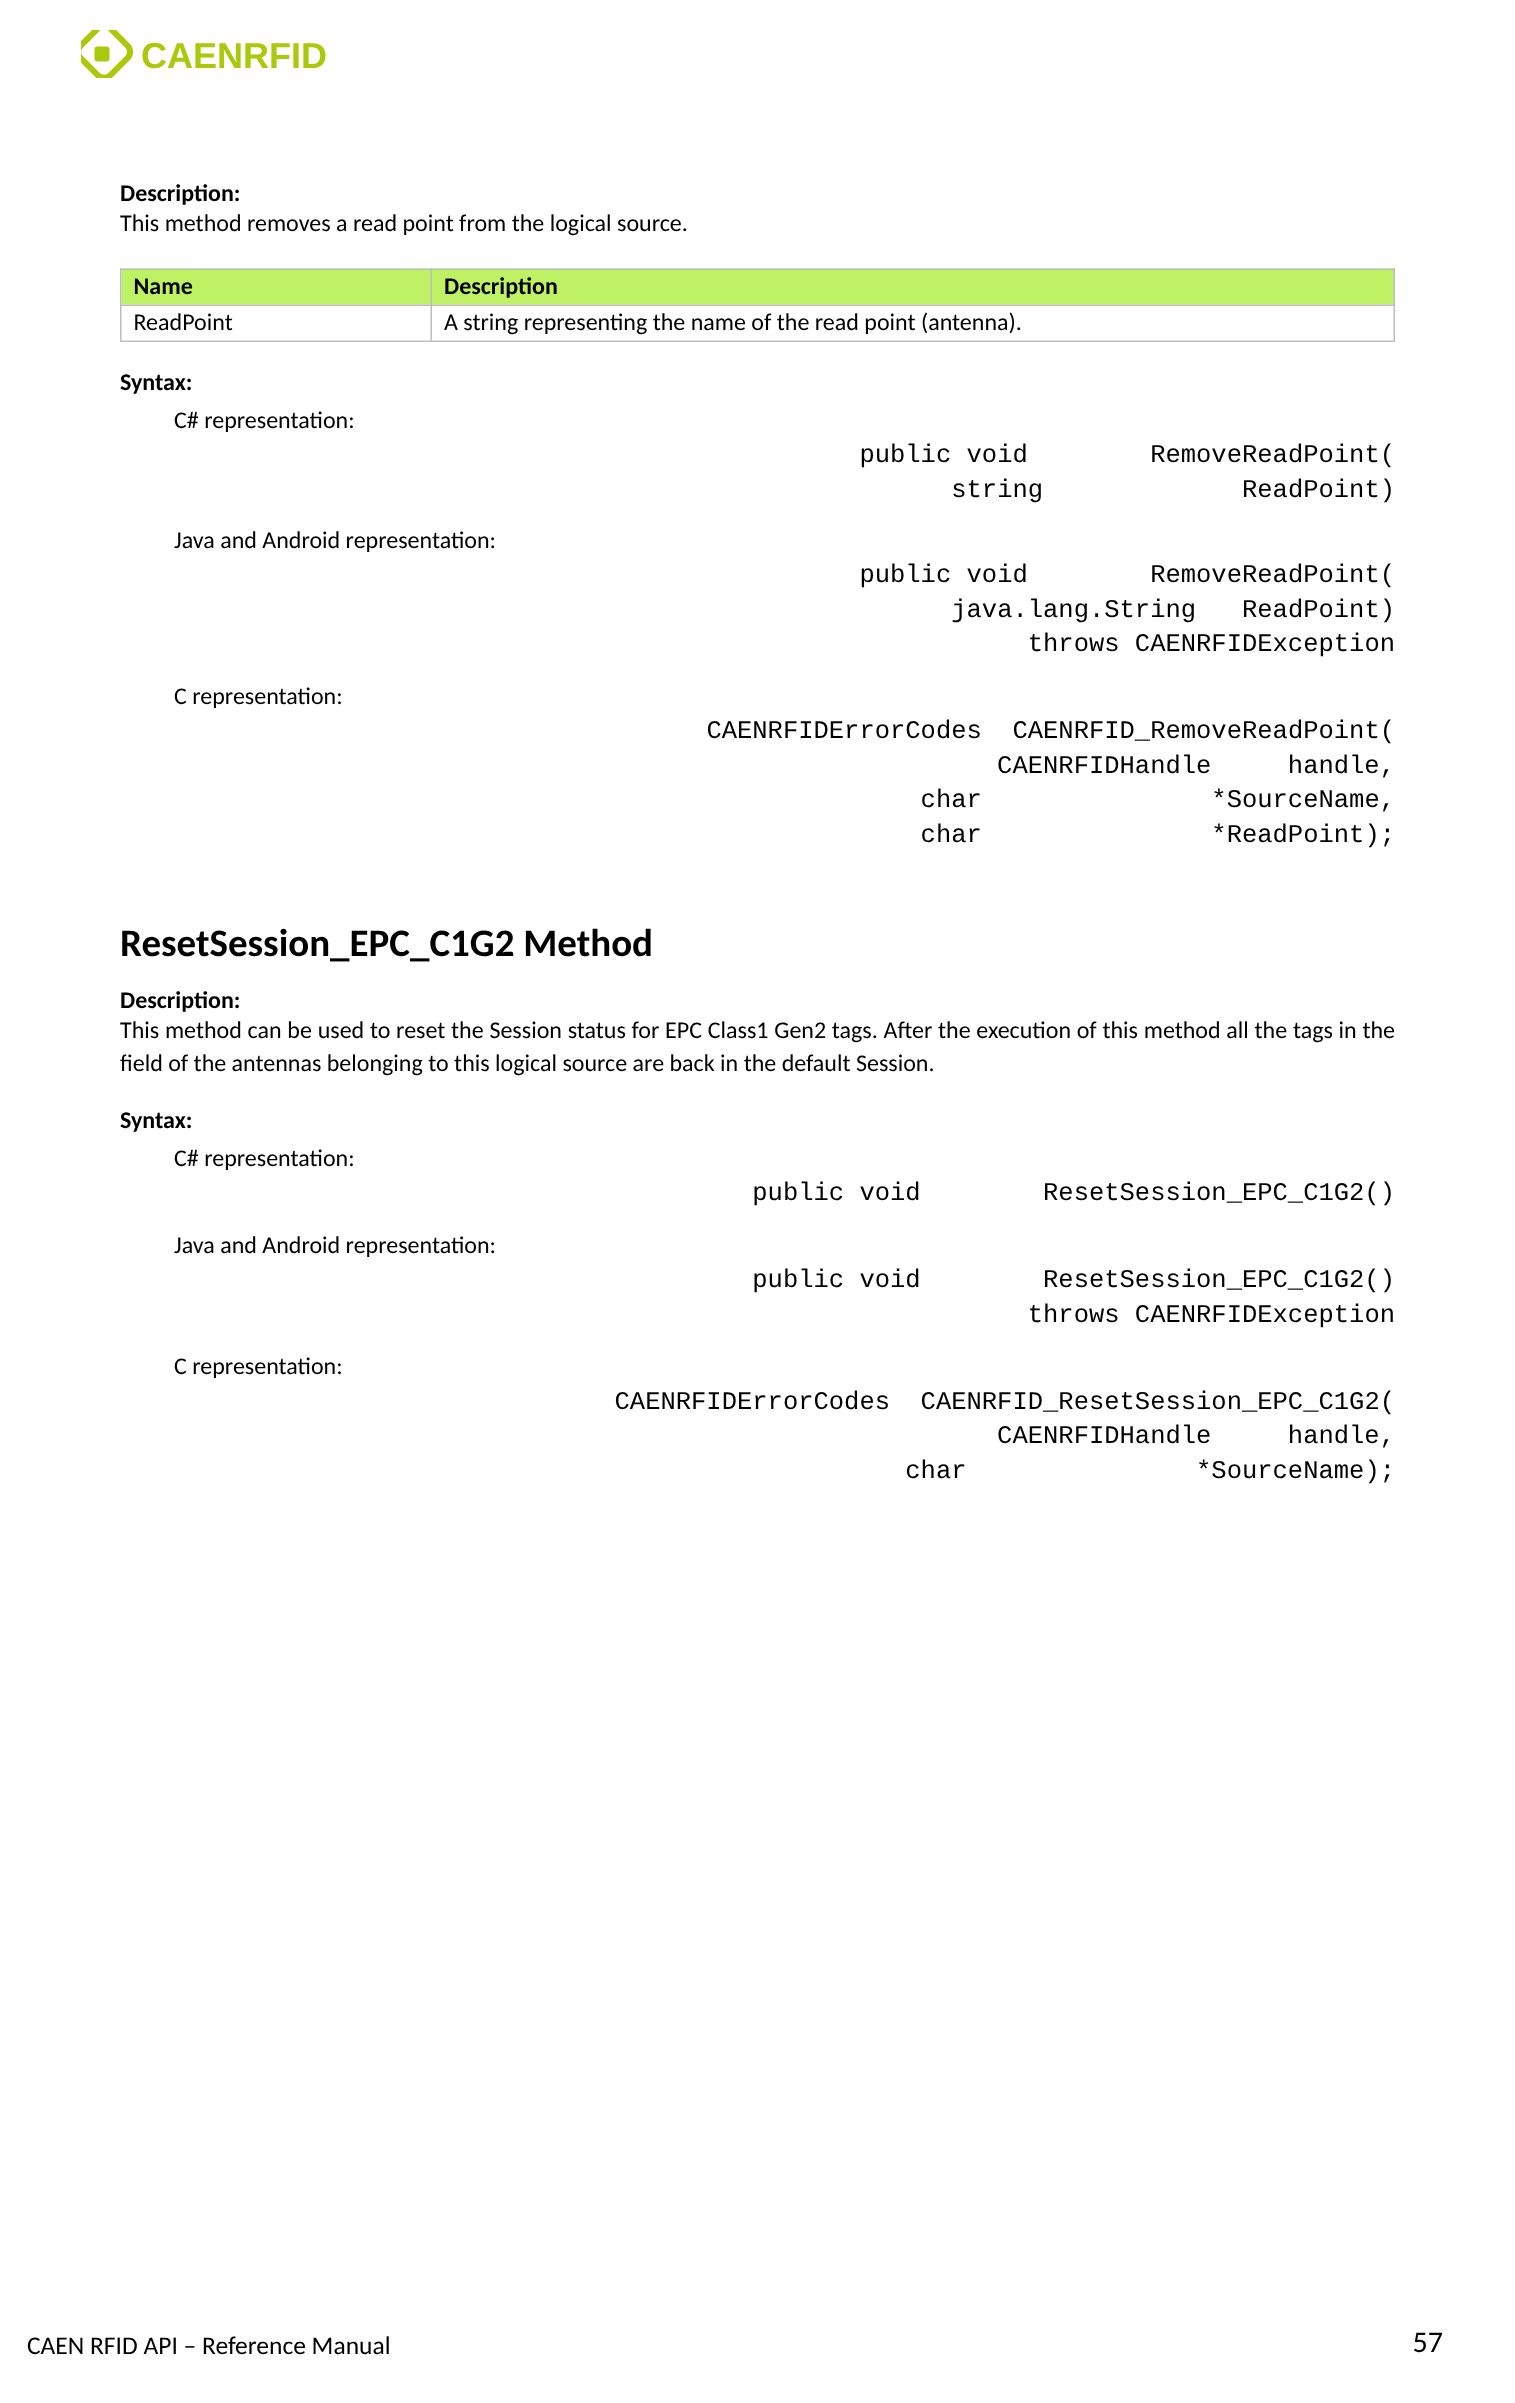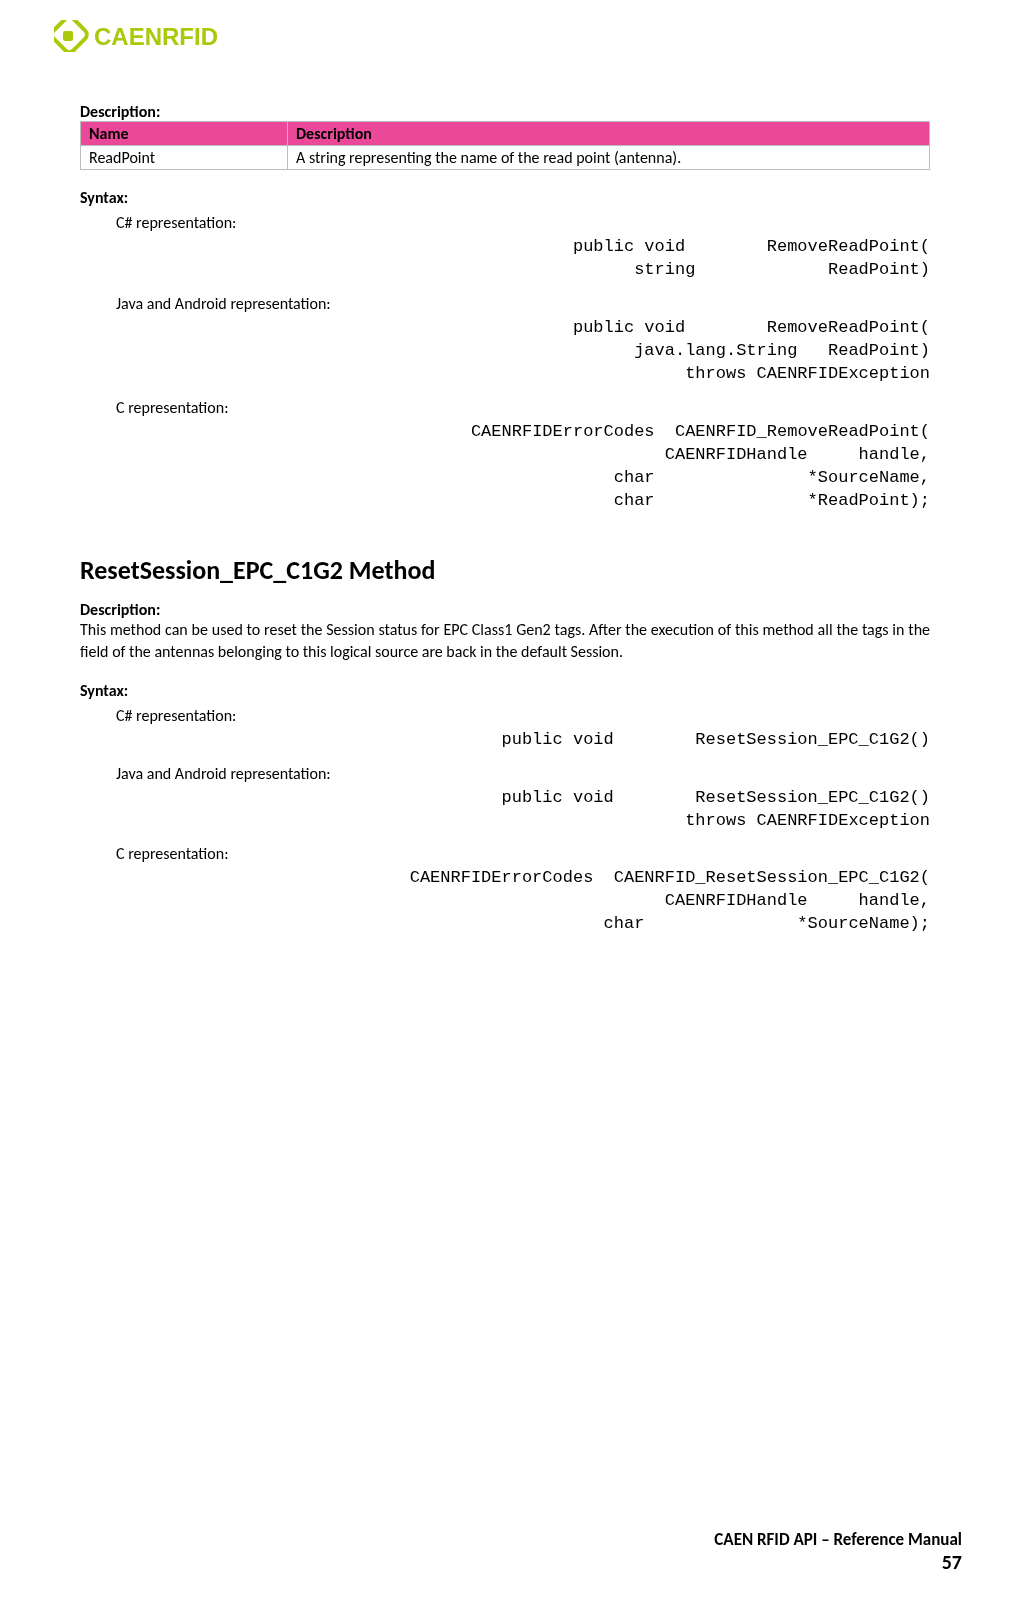--- a/index.html
+++ b/index.html
@@ -18,21 +18,21 @@
     top: 0; left: 0;
     width: 1010px;
     height: 1602px;
     box-sizing: border-box;
     padding: 20px 80px 40px 80px;
   }
   .logo {
     display: flex;
     align-items: center;
     gap: 6px;
-    margin-bottom: 50px;
+    margin-bottom: 68px;
     margin-left: -70px;
     padding-left: 44px;
   }
   .logo svg { display: block; }
   .content {
     margin-left: 0;
   }
   h2.method-title {
     font-size: 26px;
     font-weight: bold;
@@ -54,21 +54,21 @@
     width: 100%;
     font-size: 16px;
     margin-bottom: 18px;
   }
   table.param th, table.param td {
     border: 1px solid #bdbdbd;
     padding: 2px 8px;
     text-align: left;
   }
   table.param th {
-    background: #ec4899;
+    background: #bef264;
     font-weight: bold;
   }
   table.param th.name-col, table.param td.name-col { width: 190px; }
   .syntax-block { margin-left: 36px; }
   .rep-label {
     font-size: 16px;
     margin: 6px 0 4px 0;
   }
   pre.code {
     font-family: "Courier New", Courier, monospace;
@@ -81,22 +81,21 @@
   .spacer { height: 30px; }
   .footer {
     position: absolute;
     bottom: 28px;
     left: 18px;
     right: 48px;
     display: flex;
     justify-content: space-between;
     align-items: flex-end;
     font-size: 17px;
-    font-weight: bold;
-    flex-direction: column;
+    font-weight: normal;
   }
   .footer .pnum { font-size: 20px; text-align: center; }
 </style>
 </head>
 <body>
 
 <div class="page">
 
   <div class="logo">
     <svg width="230" height="32" viewBox="0 0 230 32">
@@ -105,20 +104,21 @@
         <rect x="9" y="11" width="10" height="10" rx="2" fill="#a9c90b"></rect>
         <text x="40" y="25" font-family="Arial Black, Arial, sans-serif" font-weight="900" font-size="24" fill="#a9c90b" letter-spacing="0">CAENRFID</text>
       </g>
     </svg>
   </div>
 
   <div class="content">
 
 
     <p class="label">Description:</p>
+    <p class="desc-text">This method removes a read point from the logical source.</p>
 
     <table class="param">
       <tbody>
           <tr>
         <th class="name-col">Name</th>
         <th>Description</th>
       </tr>
       <tr>
         <td class="name-col">ReadPoint</td>
         <td>A string representing the name of the read point (antenna).</td>

